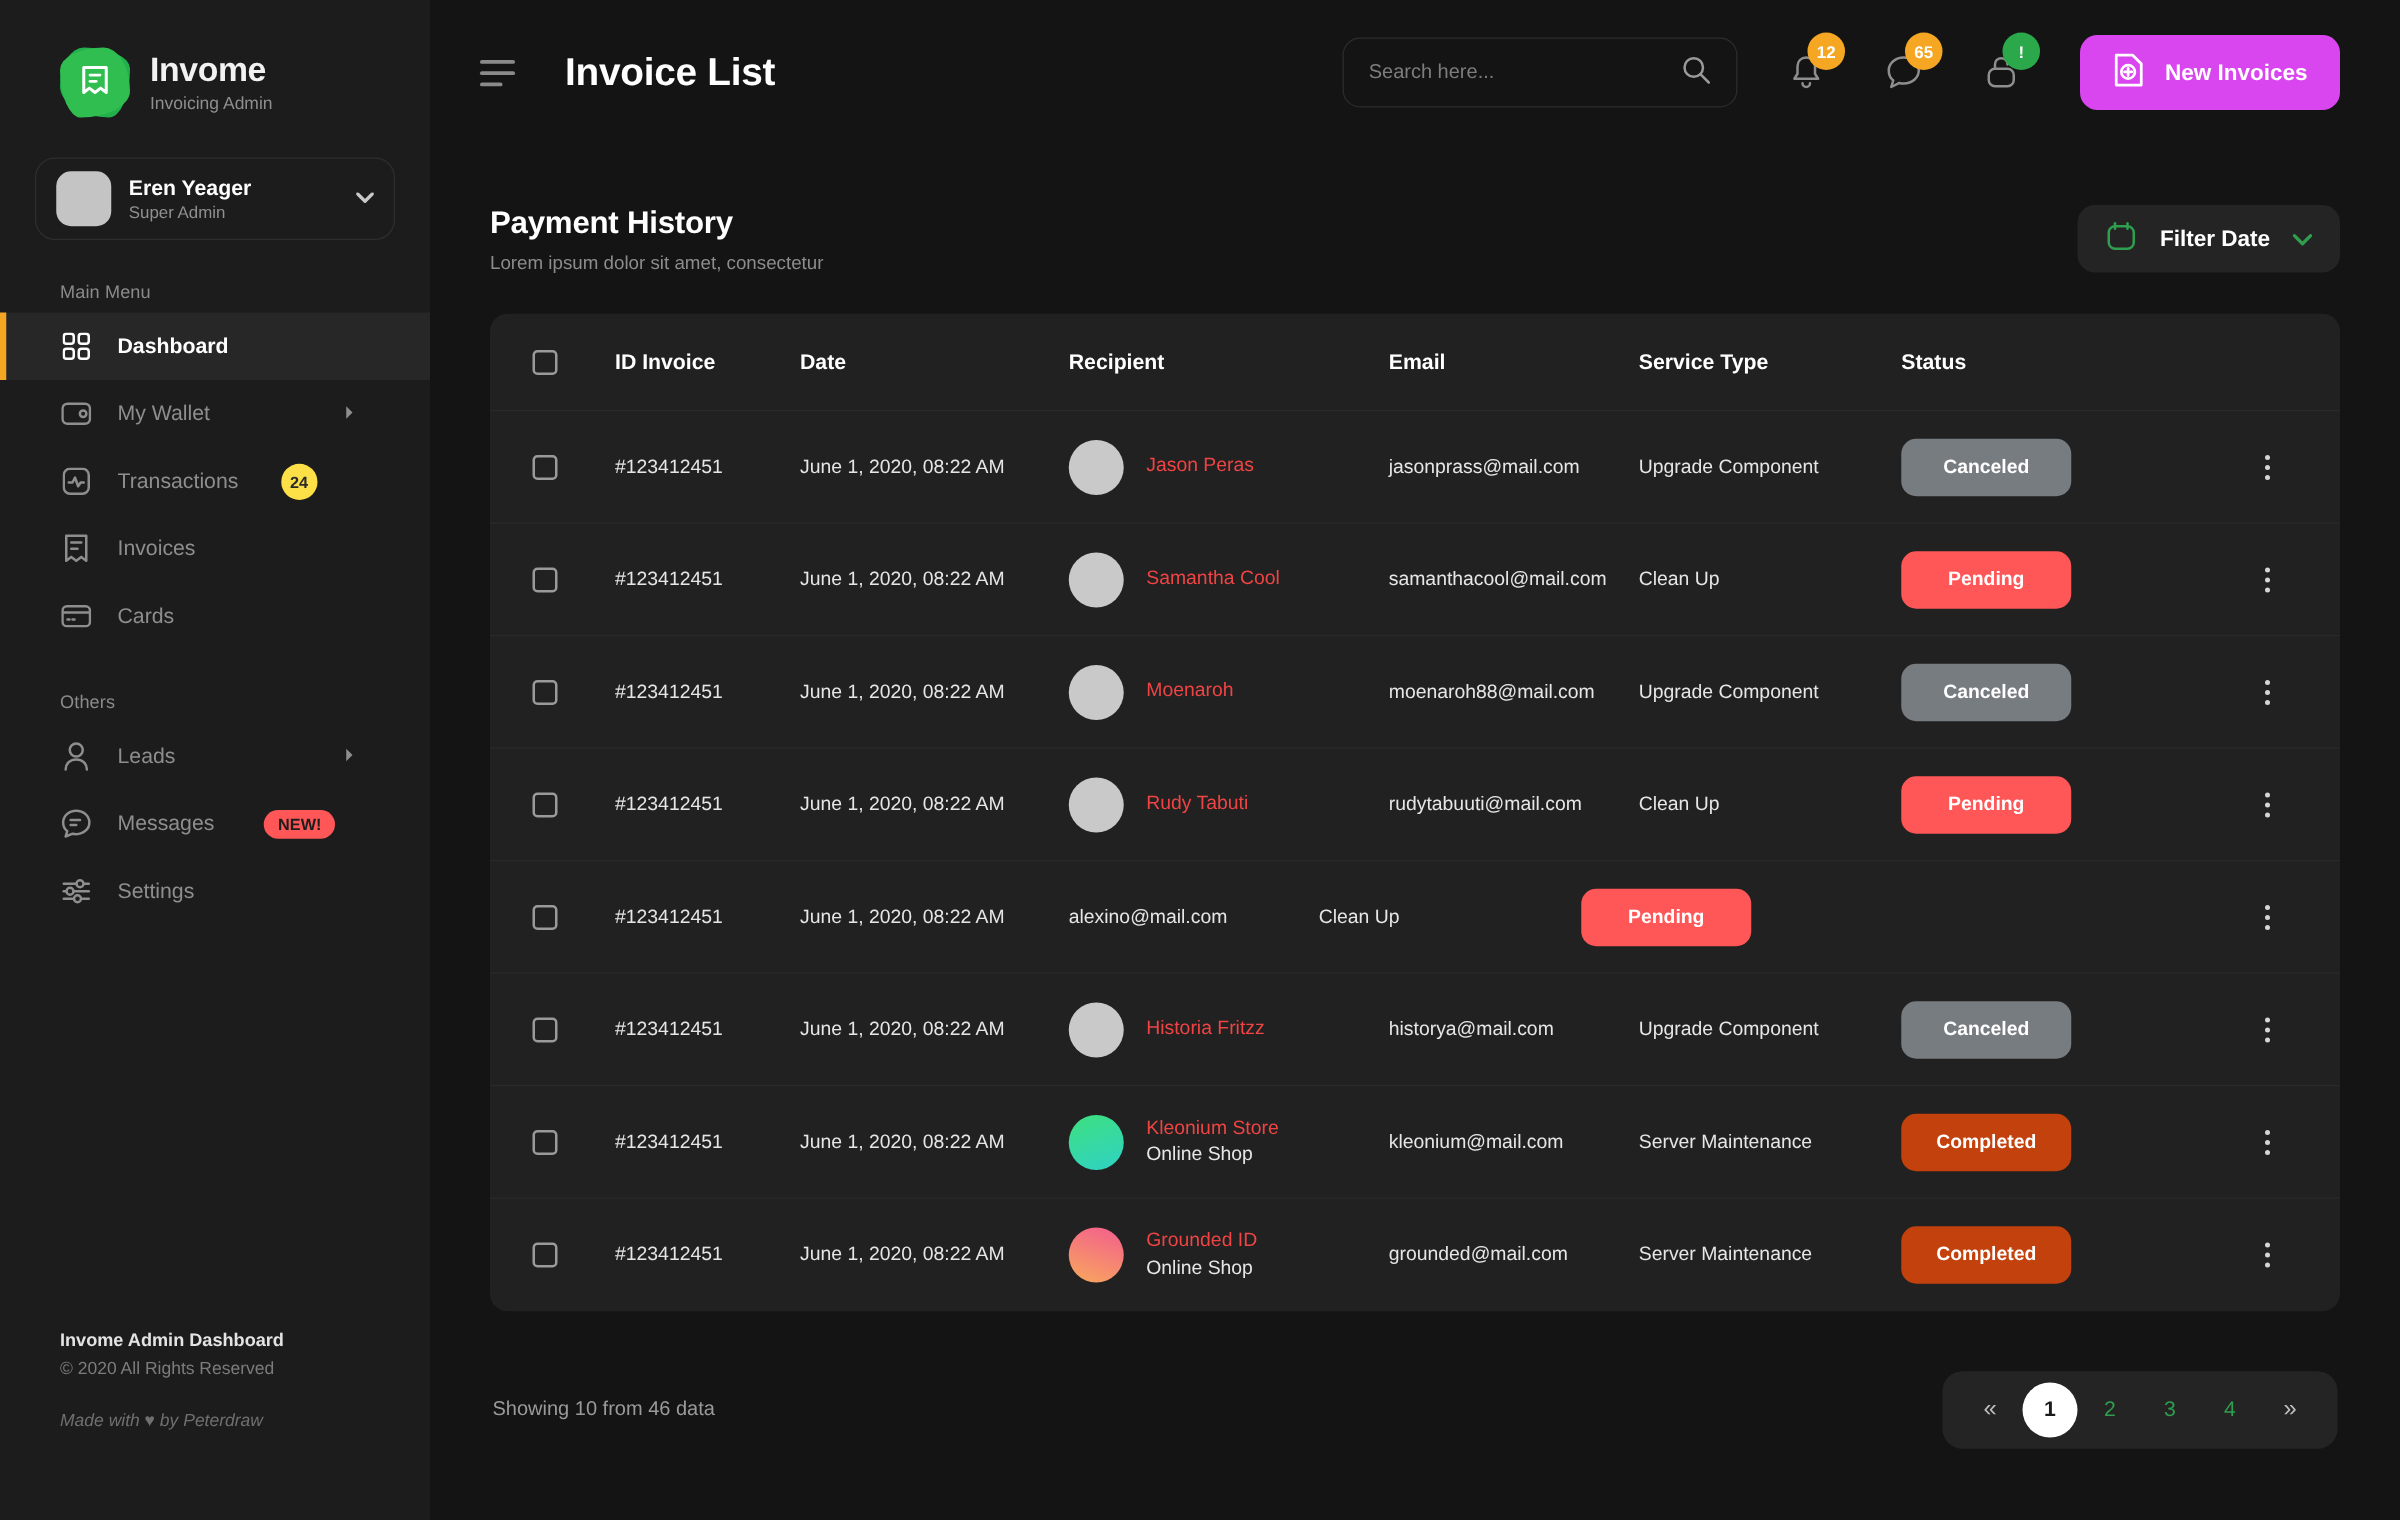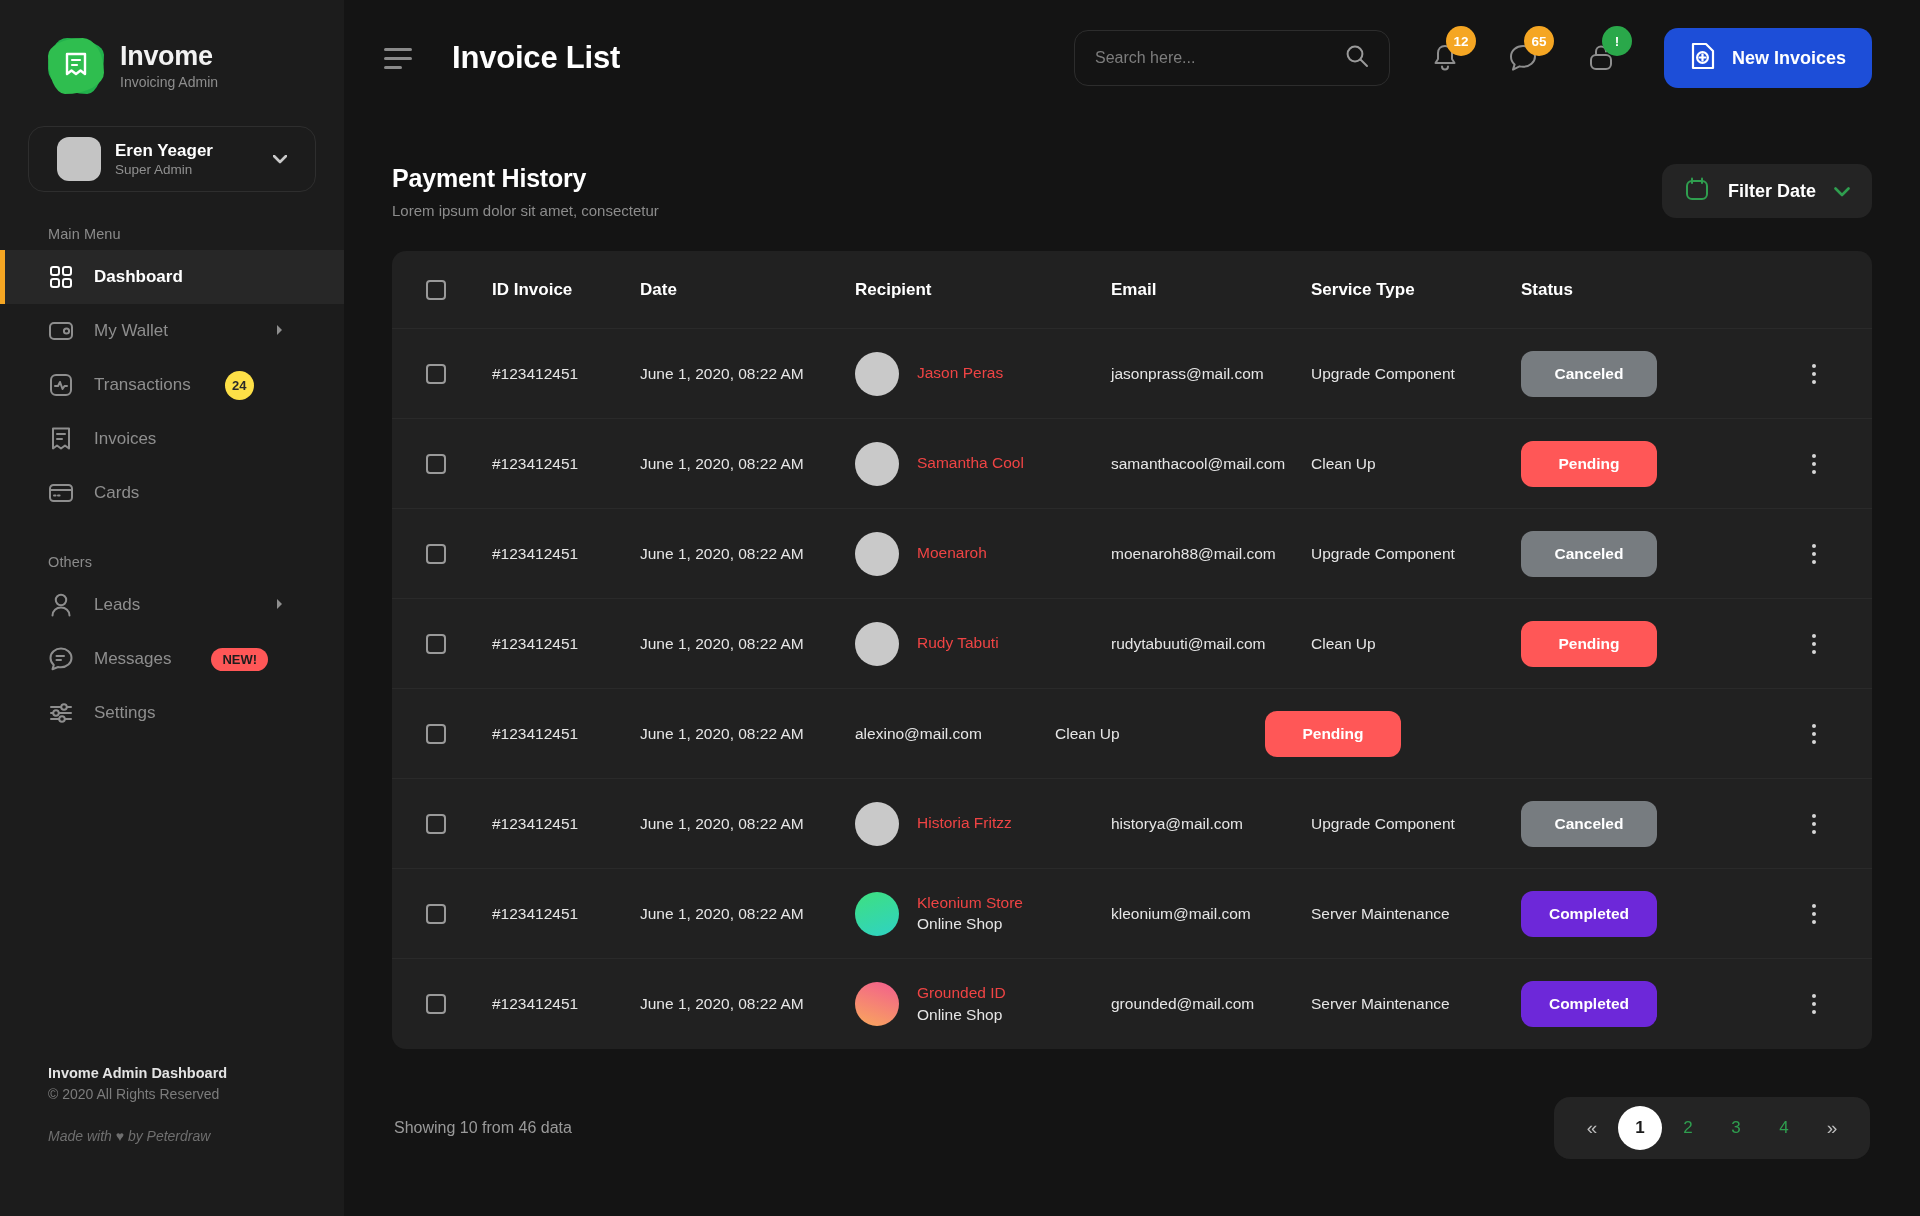--- a/index.html
+++ b/index.html
@@ -38,21 +38,21 @@
     letter-spacing: -0.3px; line-height: 1.05;
   }
   .brand-text .sub { font-size: 14px; color: #8e8e8e; margin-top: 3px; }
 
   .profile {
     margin: 32px 28px 0 28px;
     height: 66px;
     border: 1px solid #2e2e2e;
     border-radius: 16px;
     display: flex; align-items: center; gap: 14px;
-    padding: 0 28px;
+    padding: 0 16px;
   }
   .profile .avatar {
     width: 44px; height: 44px; border-radius: 12px;
     background: #c4c4c4; flex: 0 0 44px;
   }
   .profile .pname { font-size: 17px; color: #ffffff; font-weight: bold; line-height: 1.15; }
   .profile .prole { font-size: 13.5px; color: #909090; margin-top: 1px; }
   .profile .pcaret { margin-left: auto; }
 
   .section-label {
@@ -119,21 +119,21 @@
   .icon-btn .count {
     position: absolute; top: -9px; right: -8px;
     min-width: 30px; height: 30px; border-radius: 50%;
     background: #f5a623; color: #ffffff; font-size: 13.5px; font-weight: bold;
     display: flex; align-items: center; justify-content: center;
   }
   .icon-btn .count.green { background: #2aa84a; }
 
   .new-btn {
     margin-left: 40px; height: 60px; padding: 0 26px;
-    background: #1d4ed8; border: none; border-radius: 14px;
+    background: #d946ef; border: none; border-radius: 14px;
     display: flex; align-items: center; gap: 16px; cursor: pointer;
     color: #ffffff; font-size: 18px; font-weight: bold;
     font-family: "Liberation Sans", sans-serif;
   }
 
   
   .content { flex: 1; background: #141414; padding: 48px 48px 0 48px; border-top-left-radius: 0; }
   .content-head { display: flex; align-items: flex-start; }
   .sec-title { font-size: 25px; font-weight: bold; color: #ffffff; letter-spacing: -0.2px; }
   .sec-sub { font-size: 15px; color: #8c8c8c; margin-top: 9px; }
@@ -177,21 +177,21 @@
   .r-name { font-size: 15.5px; color: #ef4444; line-height: 1.2; }
   .r-sub  { font-size: 13px; color: #8d8d8d; margin-top: 3px; }
 
   .pill {
     display: inline-flex; align-items: center; justify-content: center;
     min-width: 136px; height: 46px; border-radius: 12px;
     font-size: 15.5px; font-weight: bold; color: #ffffff;
   }
   .pill.canceled  { background: #777c80; }
   .pill.pending   { background: #ff5757; }
-  .pill.completed { background: #6d28d9; }
+  .pill.completed { background: #c2410c; }
 
   .dots { display: flex; flex-direction: column; gap: 4px; cursor: pointer; padding: 6px; }
   .dots i { width: 4px; height: 4px; border-radius: 50%; background: #d6d6d6; display: block; }
 
   .table-foot {
     display: flex; align-items: center;
     padding: 36px 2px 0 2px; height: 122px;
   }
   .showing { font-size: 16px; color: #9a9a9a; }
   .pager {

